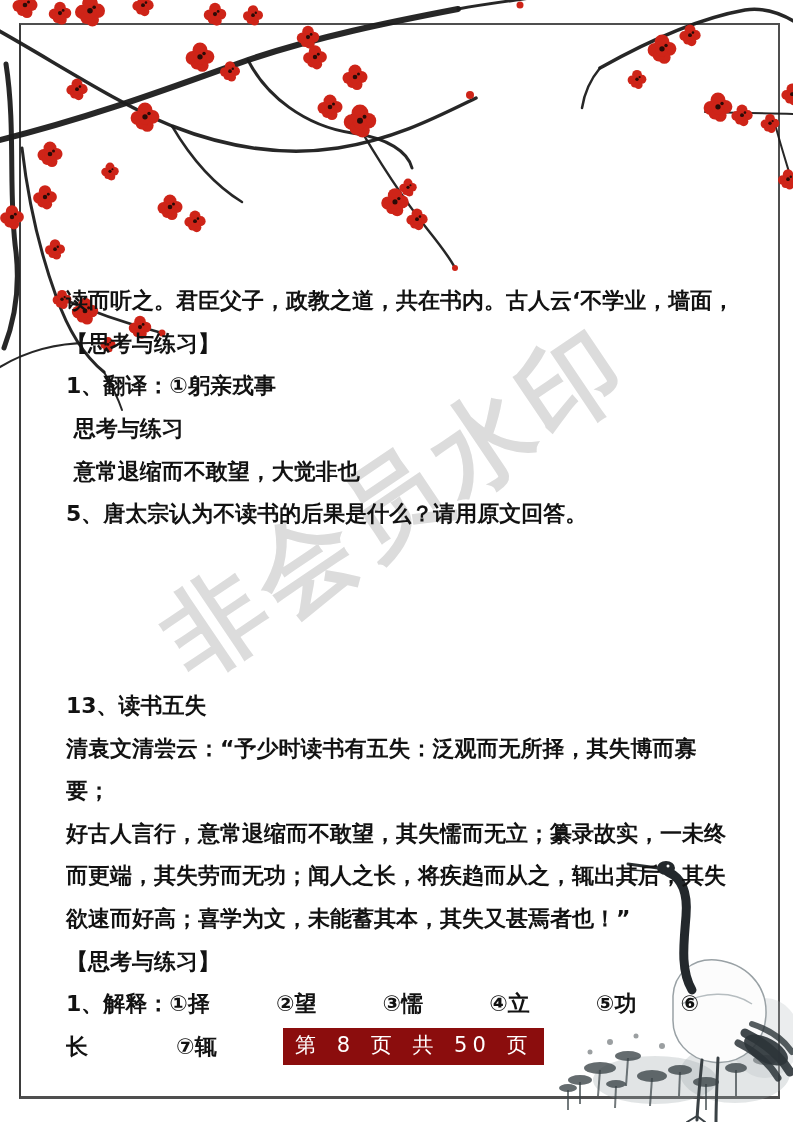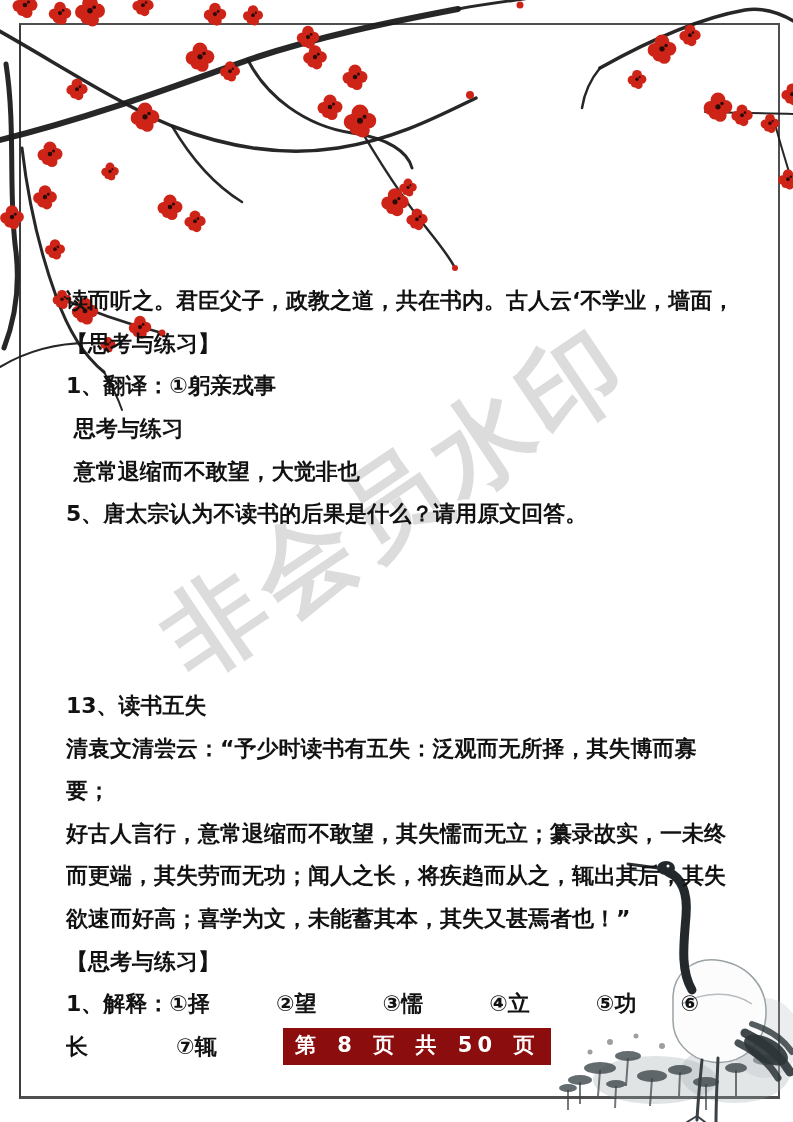--- a/index.html
+++ b/index.html
@@ -31,21 +31,21 @@
     position:absolute;left:66px;top:195px;width:672px;z-index:4;
     font-size:22px;font-weight:bold;color:#121212;line-height:42.6px;
     white-space:pre-wrap;
   }
   .section + .section{margin-top:64px;}
   .t-line{min-height:42.6px;}
   
   .footer{
     position:absolute;left:283px;top:1028px;z-index:5;
     background:#8b0d0d;color:#ffffff;
-    font-size:21px;font-weight:bold;letter-spacing:5px;word-spacing:4px;
+    font-size:21px;font-weight:normal;letter-spacing:5px;word-spacing:4px;
     padding:3px 12px 6px 12px;
   }
 </style>
 </head>
 <body>
 
 <div class="page">
 
   <div class="watermark">非会员水印</div>
 

